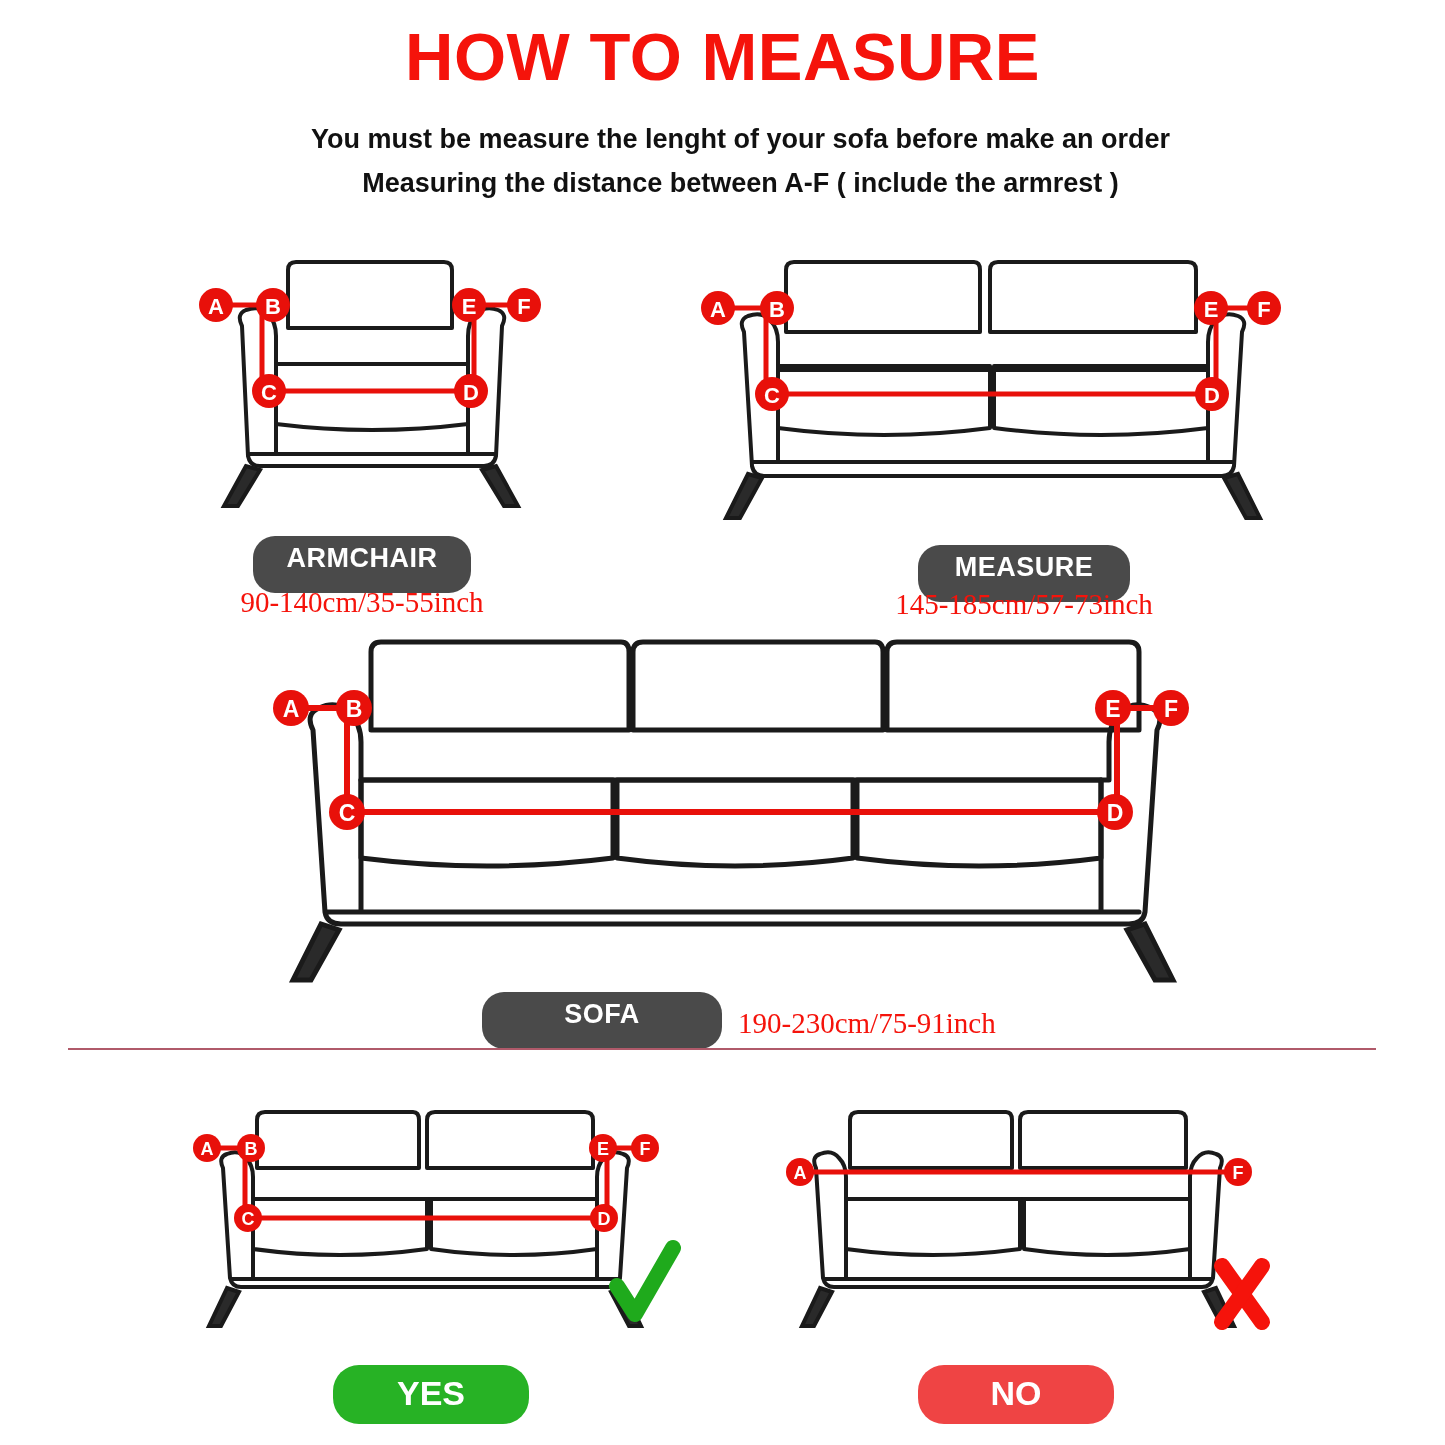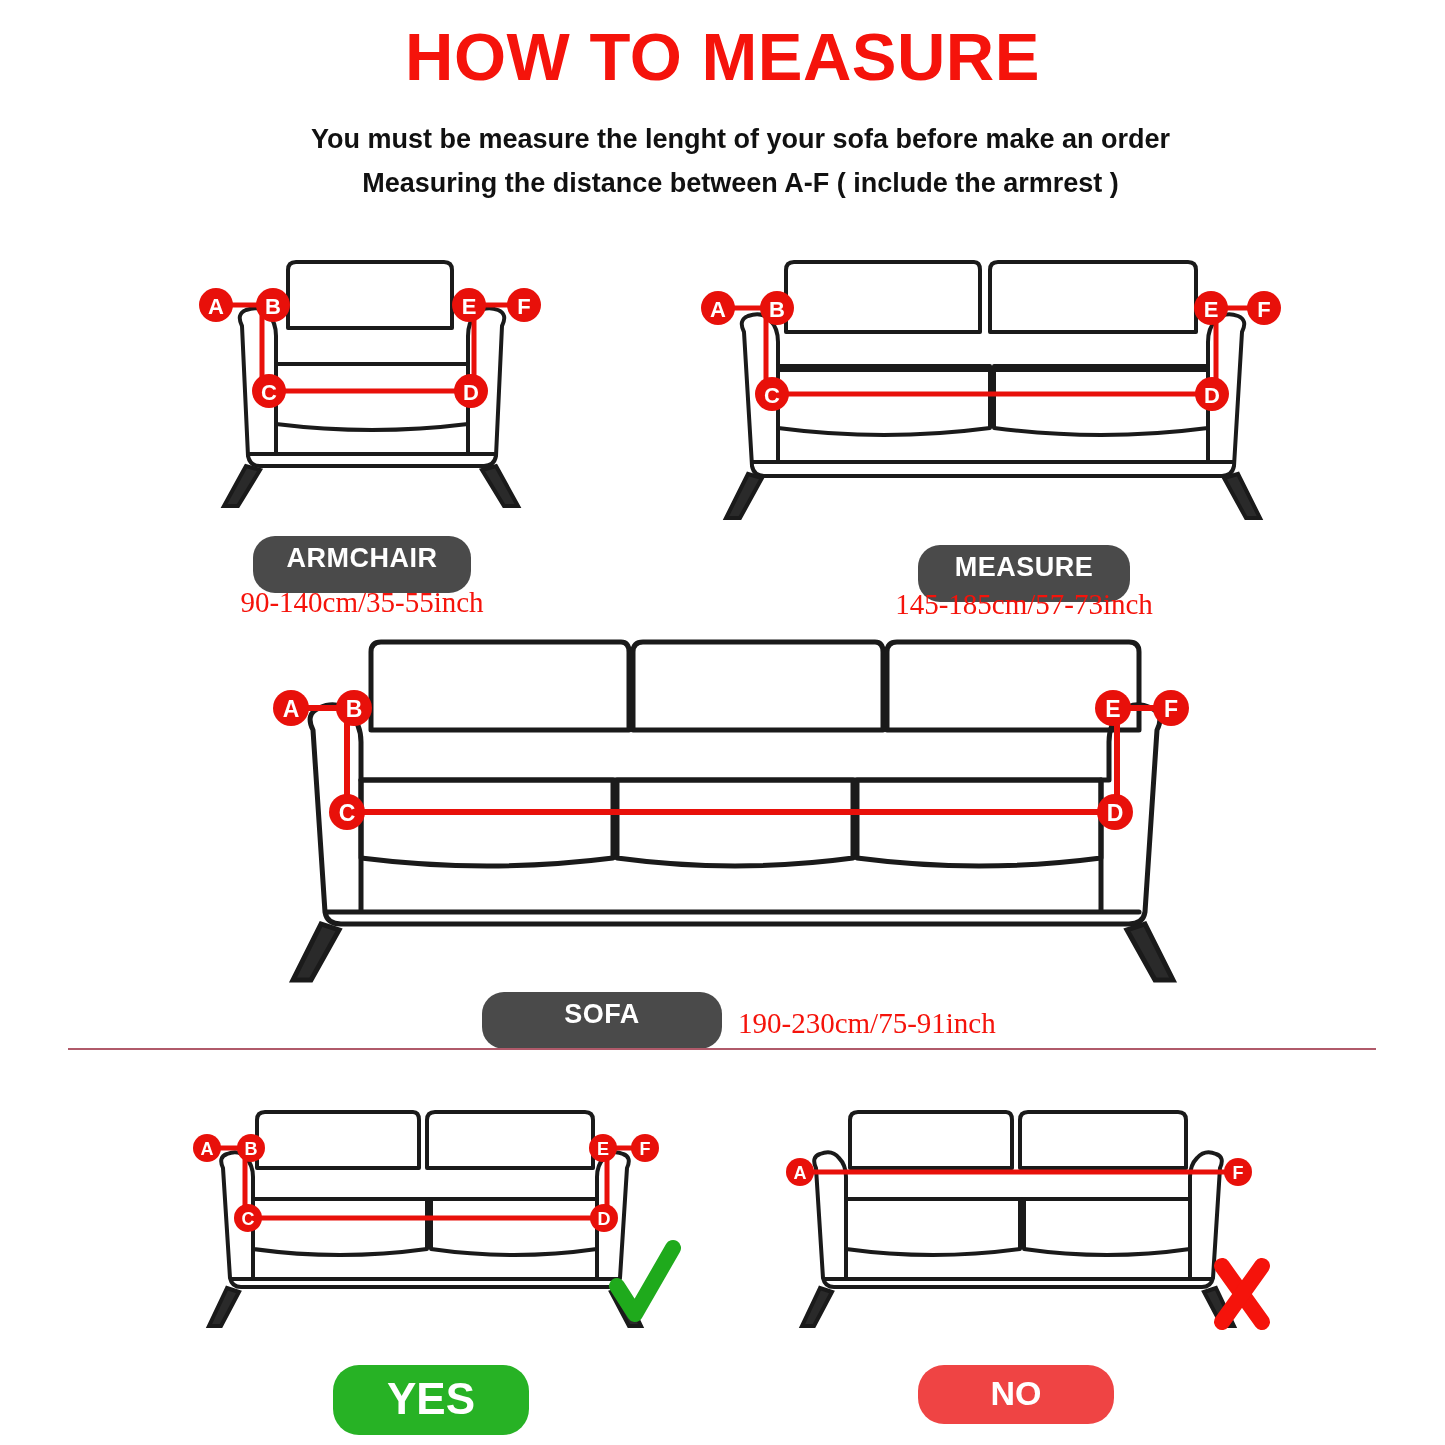--- a/index.html
+++ b/index.html
@@ -59,21 +59,21 @@
   .divider {
     position: absolute;
     left: 68px; top: 1048px;
     width: 1308px; height: 2px;
     background: #b05a6a;
   }
   .yespill {
     background: #27b225;
     color: #fff;
     border-radius: 26px;
-    font-size: 44px;
+    font-size: 34px;
     font-weight: bold;
     text-align: center;
     padding: 9px 0 11px 0;
   }
   .nopill {
     background: #ef4444;
     color: #fff;
     border-radius: 26px;
     font-size: 34px;
     font-weight: bold;

